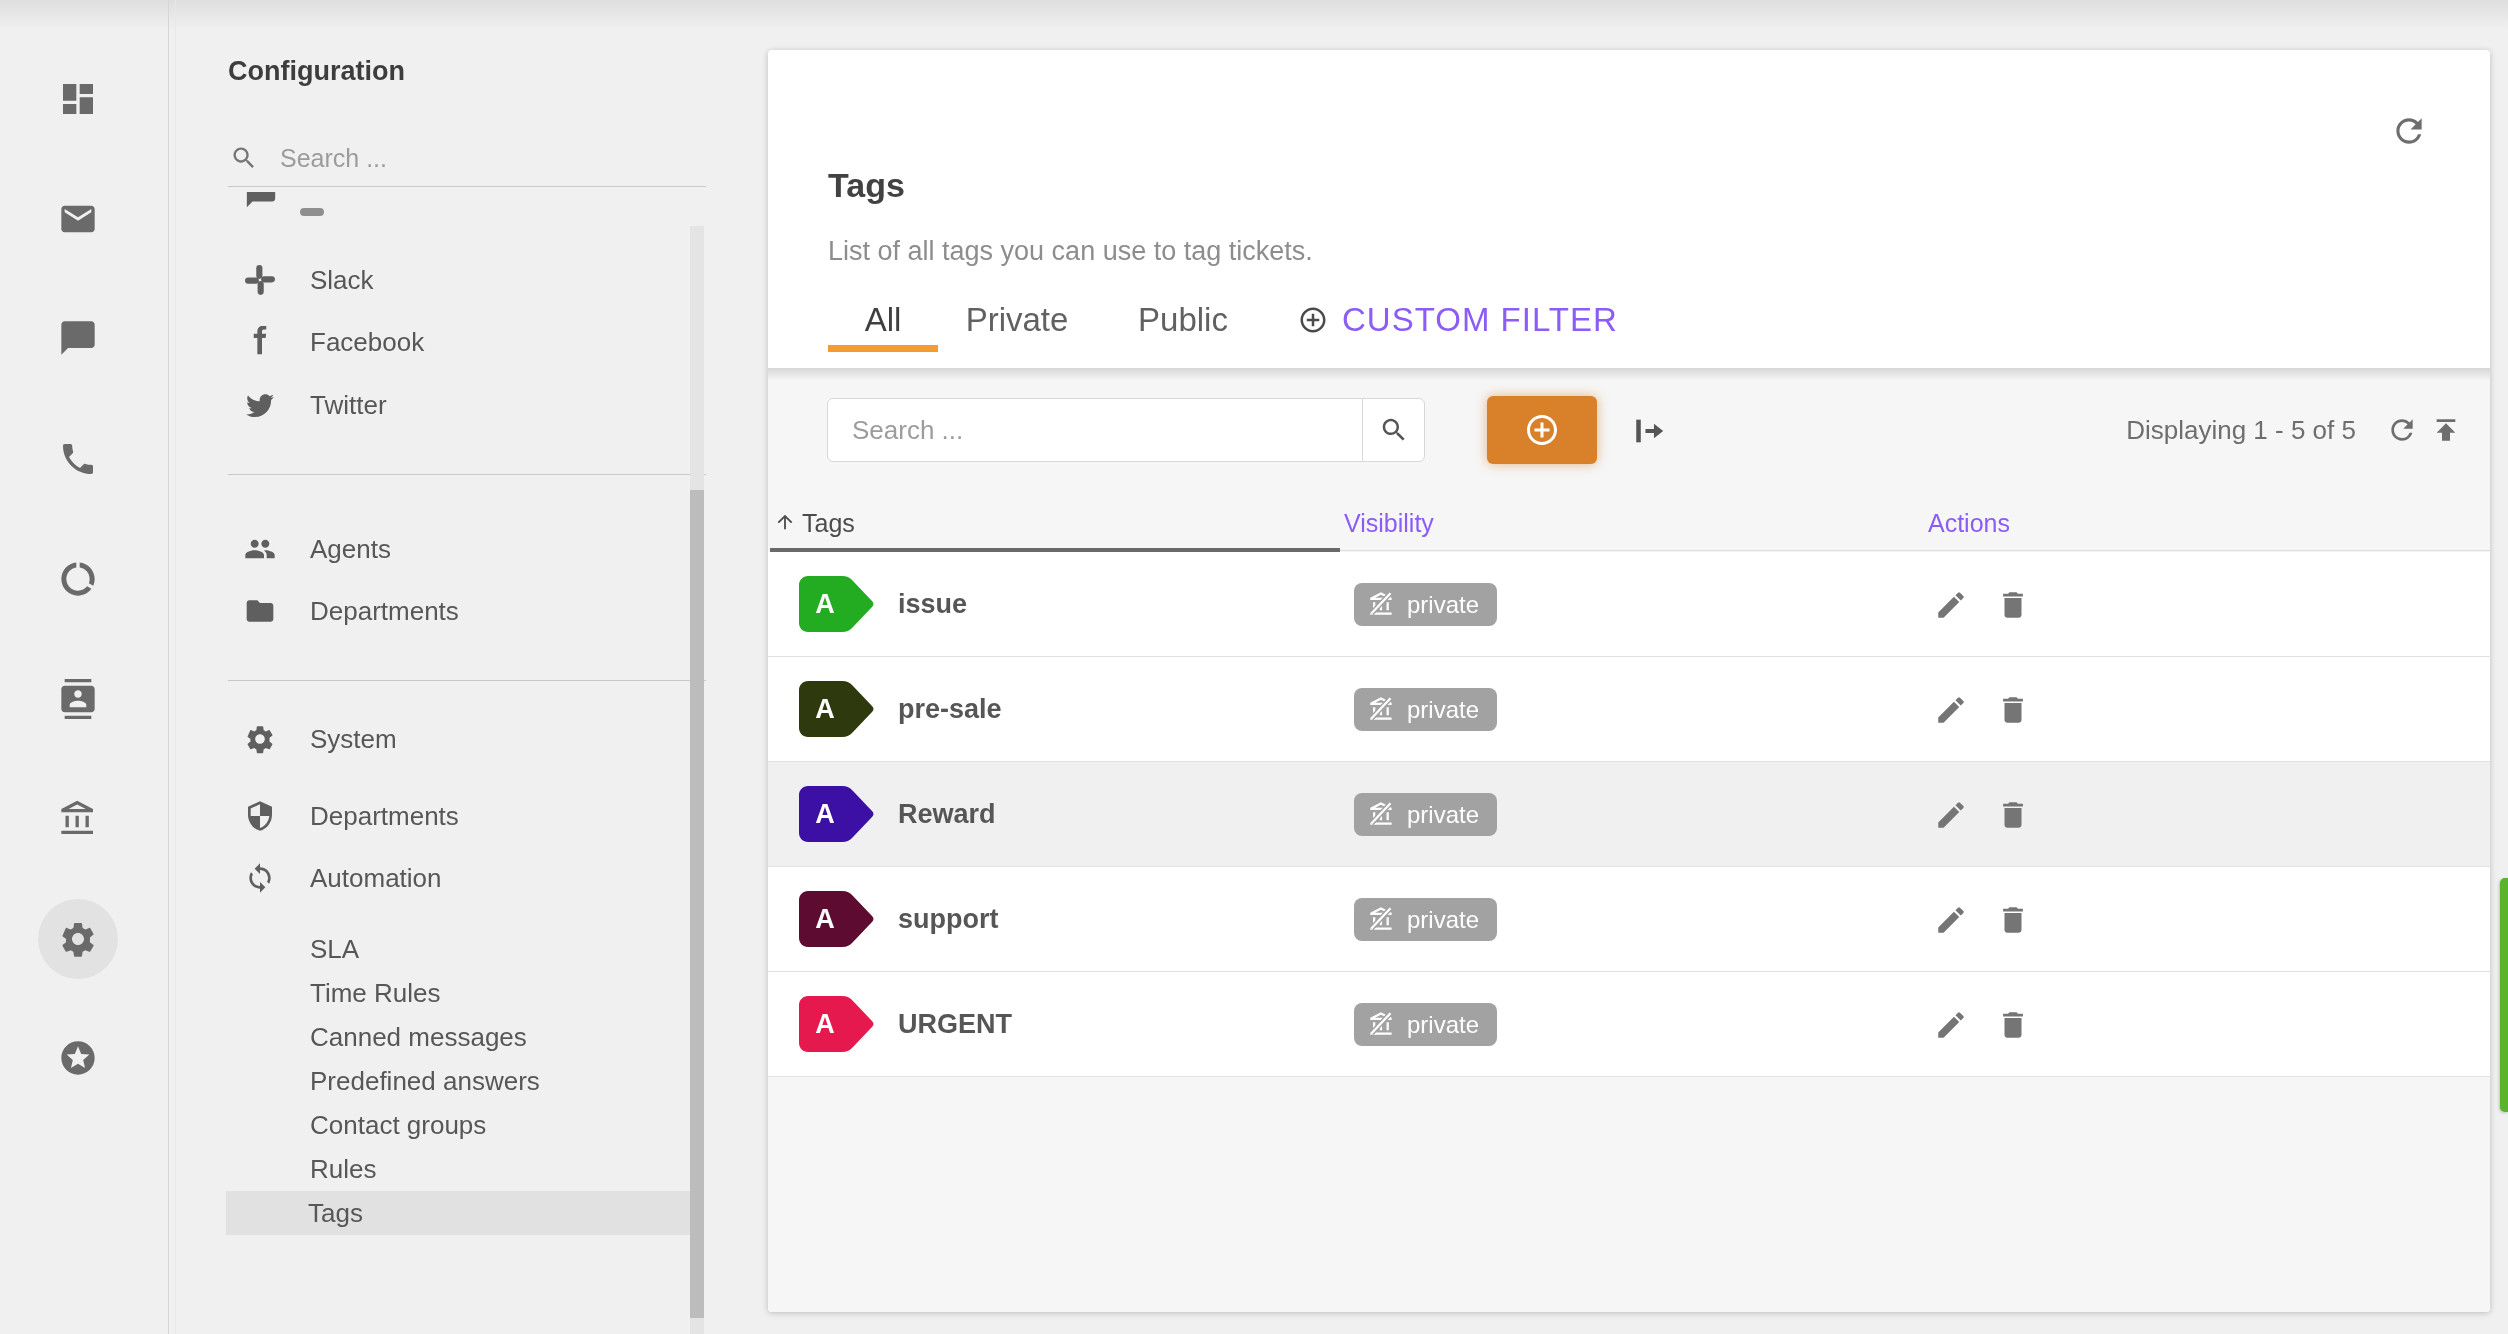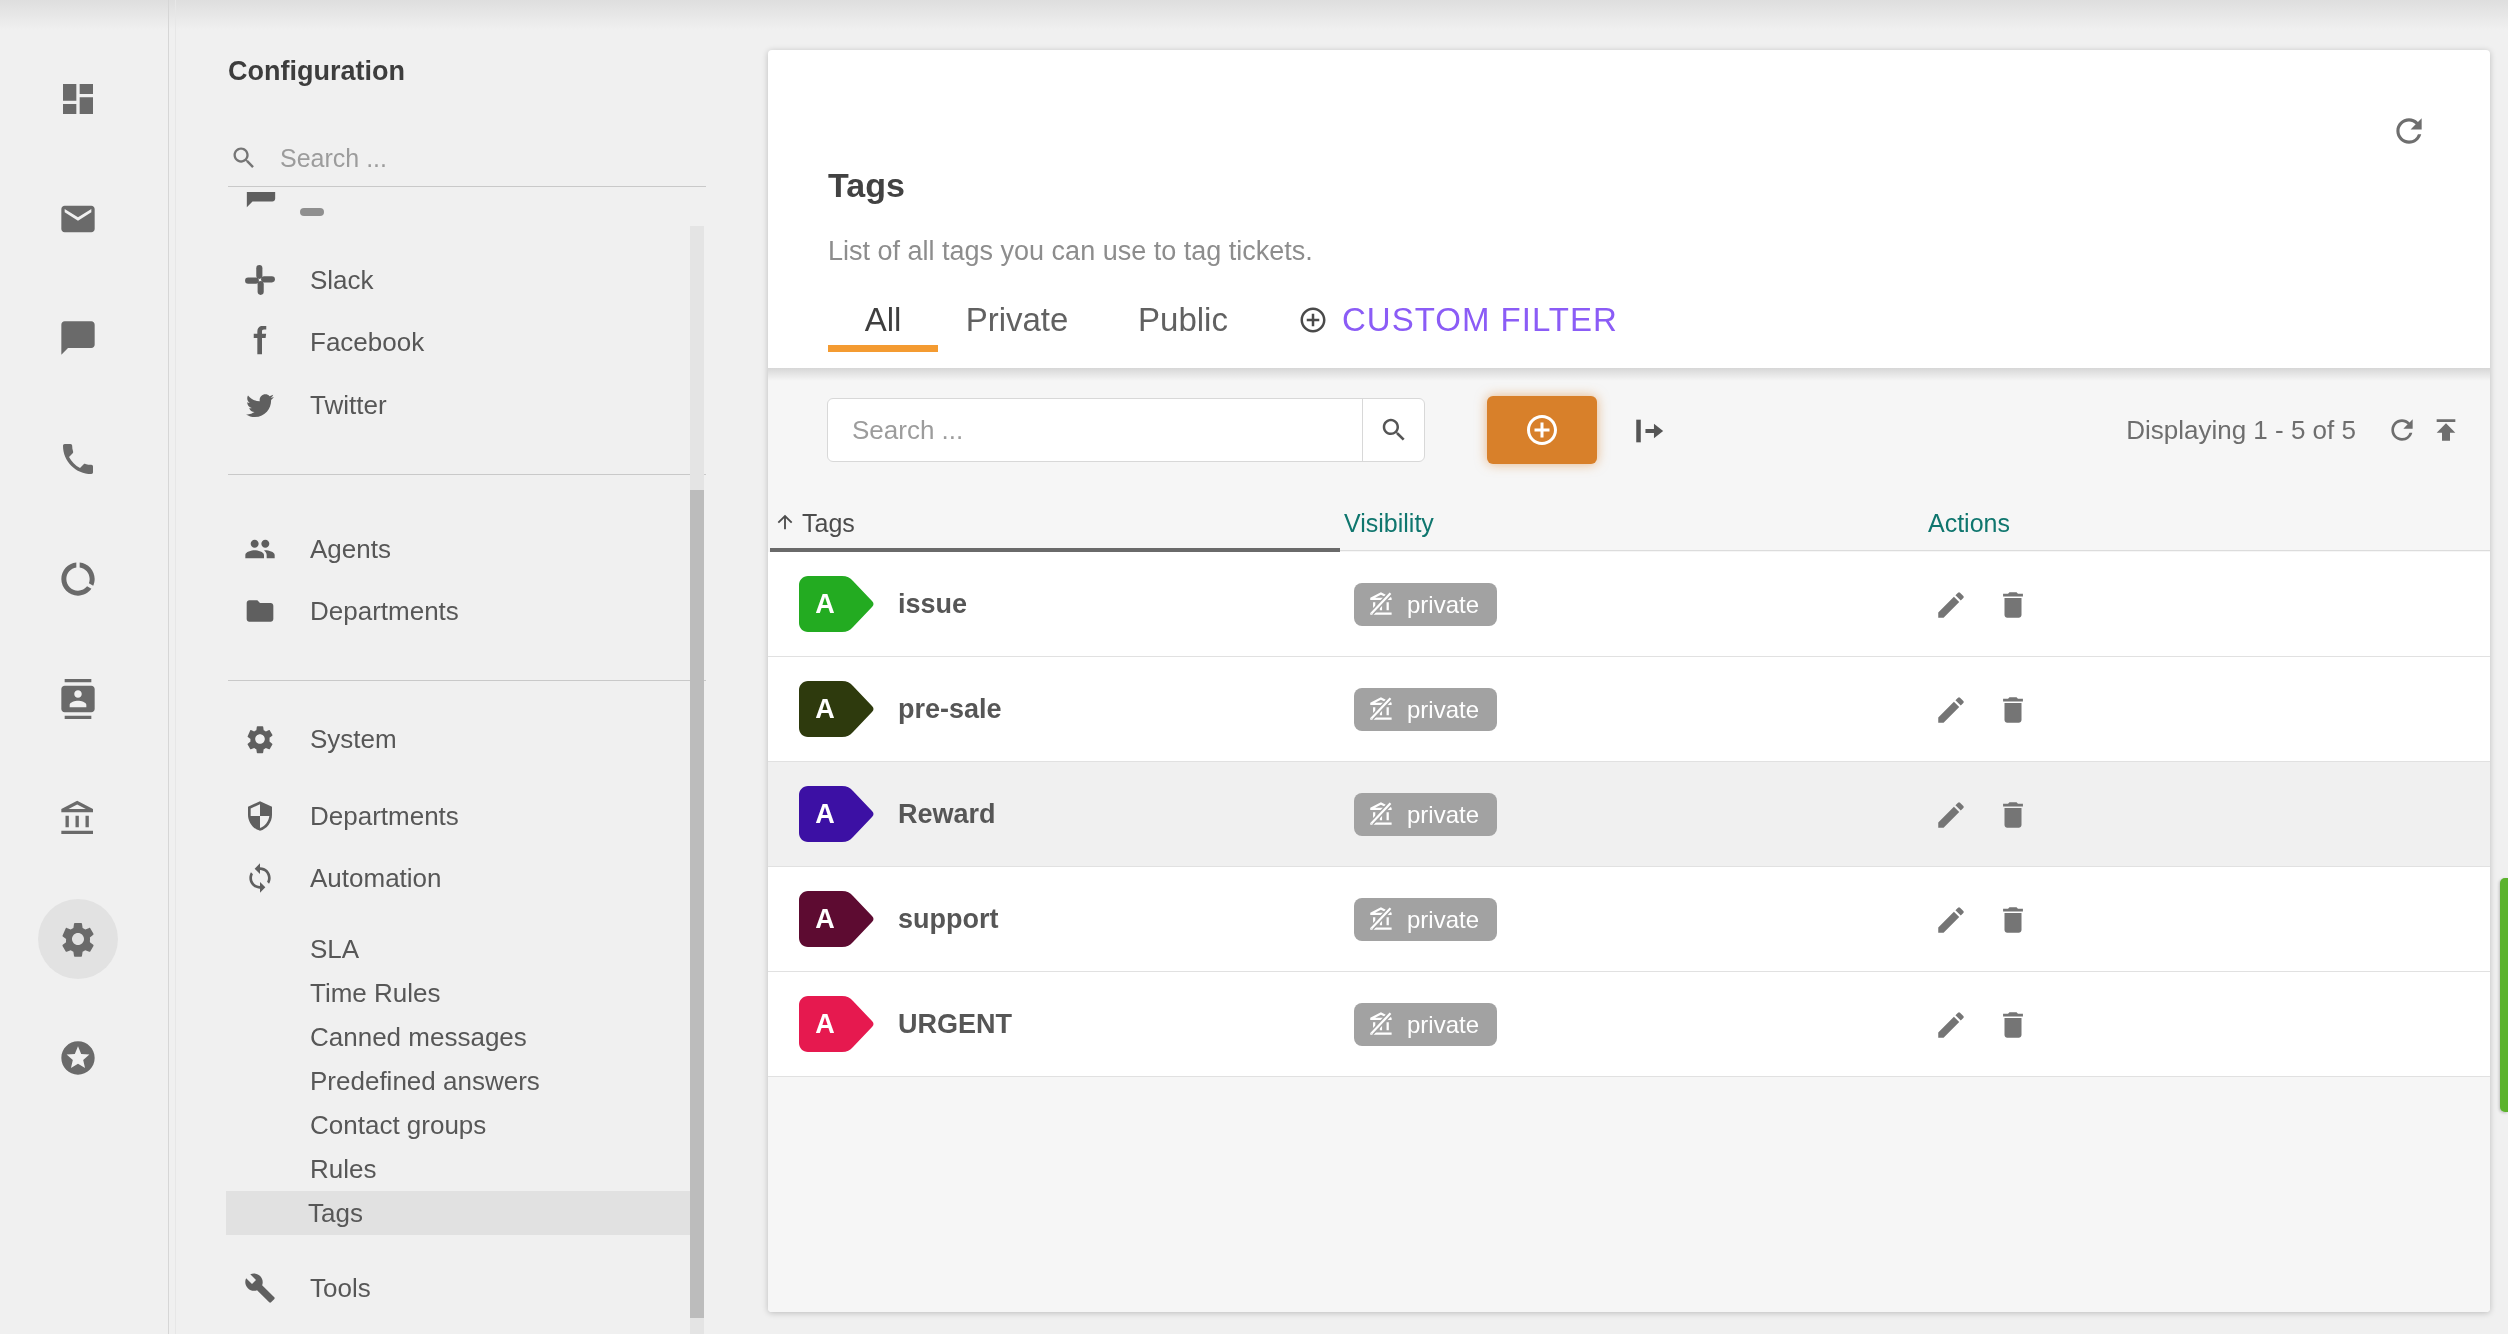--- a/index.html
+++ b/index.html
@@ -65,21 +65,21 @@
   .add-btn svg { width:36px; height:36px; fill:#fff; }
   .export-btn { position:absolute; left:856px; top:38px; width:50px; height:50px; display:flex; align-items:center; justify-content:center; cursor:pointer; }
   .export-btn svg { width:34px; height:34px; fill:#555; }
 
   .paging { position:absolute; right:22px; top:30px; height:64px; display:flex; align-items:center; }
   .paging .pg-text { font-size:26px; color:#6e6e6e; margin-right:24px; }
   .paging .pg-icon { width:44px; height:44px; display:flex; align-items:center; justify-content:center; cursor:pointer; }
   .paging .pg-icon svg { width:32px; height:32px; fill:#6e6e6e; }
 
   .thead { position:absolute; left:0; top:127px; width:1722px; height:57px; }
-  .th { position:absolute; top:14px; font-size:25px; color:#0f766e; }
+  .th { position:absolute; top:14px; font-size:25px; color:#8b5cf6; }
   .th.th-tags { left:34px; color:#4c4c4c; }
   .th .sort-arrow { position:absolute; left:-28px; top:2px; width:22px; height:22px; fill:#4c4c4c; }
   .th.th-vis { left:576px; }
   .th.th-act { left:1160px; }
   .thead .sorted-line { position:absolute; left:2px; bottom:0; width:570px; height:4px; background:#6a6a6a; }
   .thead .rest-line { position:absolute; left:572px; right:0; bottom:1px; height:1px; background:#dcdcdc; }
 
   .rows { position:absolute; left:0; top:184px; width:1722px; }
   .tag-row { position:relative; width:1722px; height:105px; background:#fff; border-bottom:1px solid #e1e1e1; }
   .tag-row.highlighted { background:#f0f0f0; }
@@ -243,26 +243,20 @@
   <div class="sub-item" style="top:1095px">
       <span class="lbl">Contact groups</span>
     </div>
   <div class="sub-item" style="top:1139px">
       <span class="lbl">Rules</span>
     </div>
   <div class="sub-item selected-bg" style="top:1183px">
       <span class="lbl">Tags</span>
     </div>
 
-  <div class="nav-item" style="top:1263px">
-    <svg viewBox="0 0 24 24">
-        <path d="M22.7 19l-9.1-9.1c.9-2.3.4-5-1.5-6.9-2-2-5-2.4-7.4-1.3L9 6 6 9 1.6 4.7C.4 7.1.9 10.1 2.9 12.1c1.9 1.9 4.6 2.4 6.9 1.5l9.1 9.1c.4.4 1 .4 1.4 0l2.3-2.3c.5-.4.5-1.1.1-1.4z"></path>
-      </svg>
-    <span class="lbl">Tools</span>
-  </div>
 
   <div class="cfg-scroll-track"></div>
   <div class="cfg-scroll-thumb"></div>
 
   <div class="card">
     <div class="card-refresh">
       <svg viewBox="0 0 24 24">
           <path d="M17.65 6.35A7.958 7.958 0 0 0 12 4c-4.42 0-7.99 3.58-7.99 8s3.57 8 7.99 8c3.73 0 6.84-2.55 7.73-6h-2.08A5.99 5.99 0 0 1 12 18c-3.31 0-6-2.69-6-6s2.69-6 6-6c1.66 0 3.14.69 4.22 1.78L13 11h7V4l-2.35 2.35z"></path>
         </svg>
     </div>

